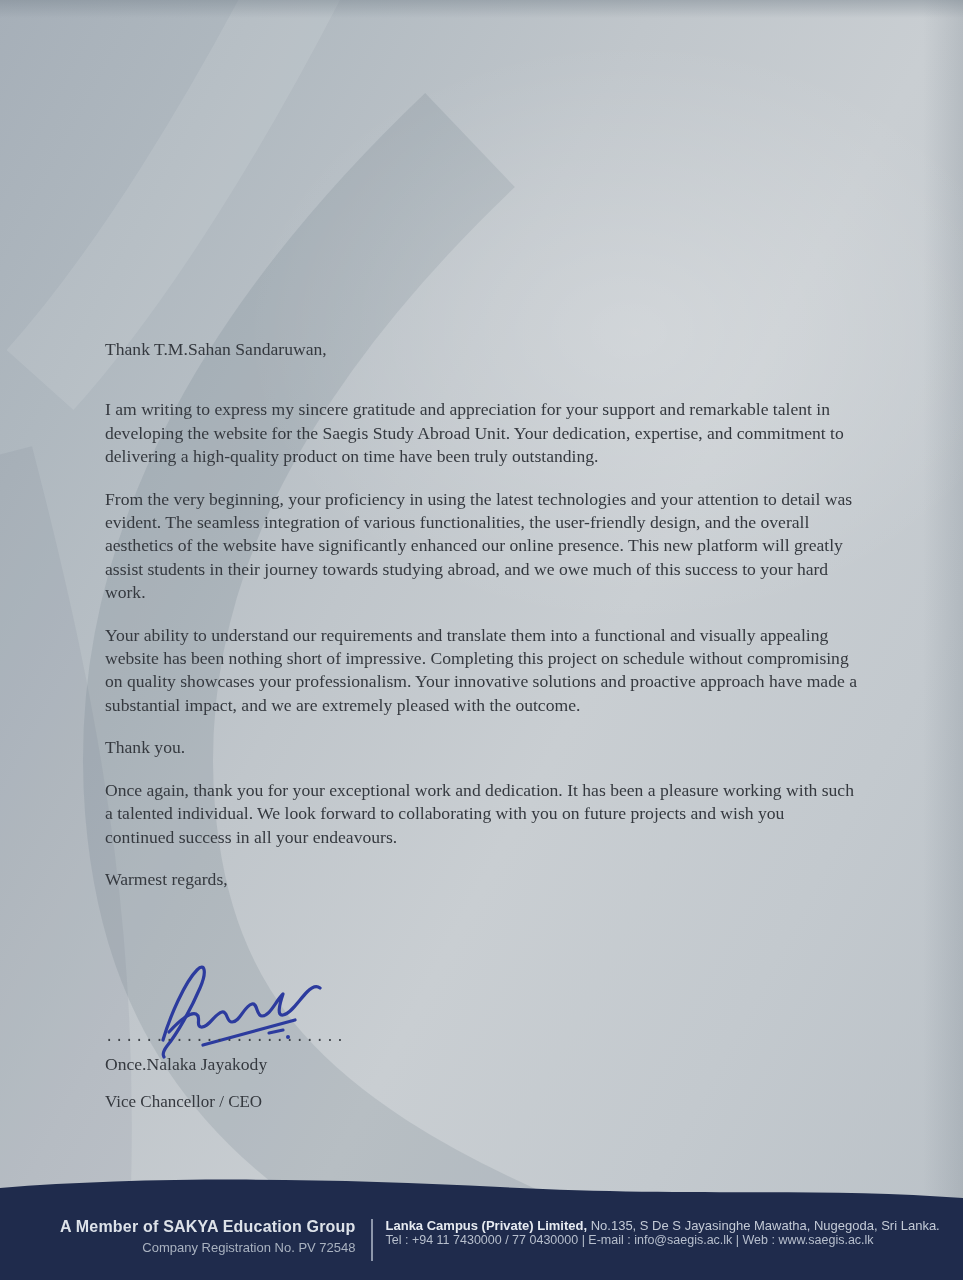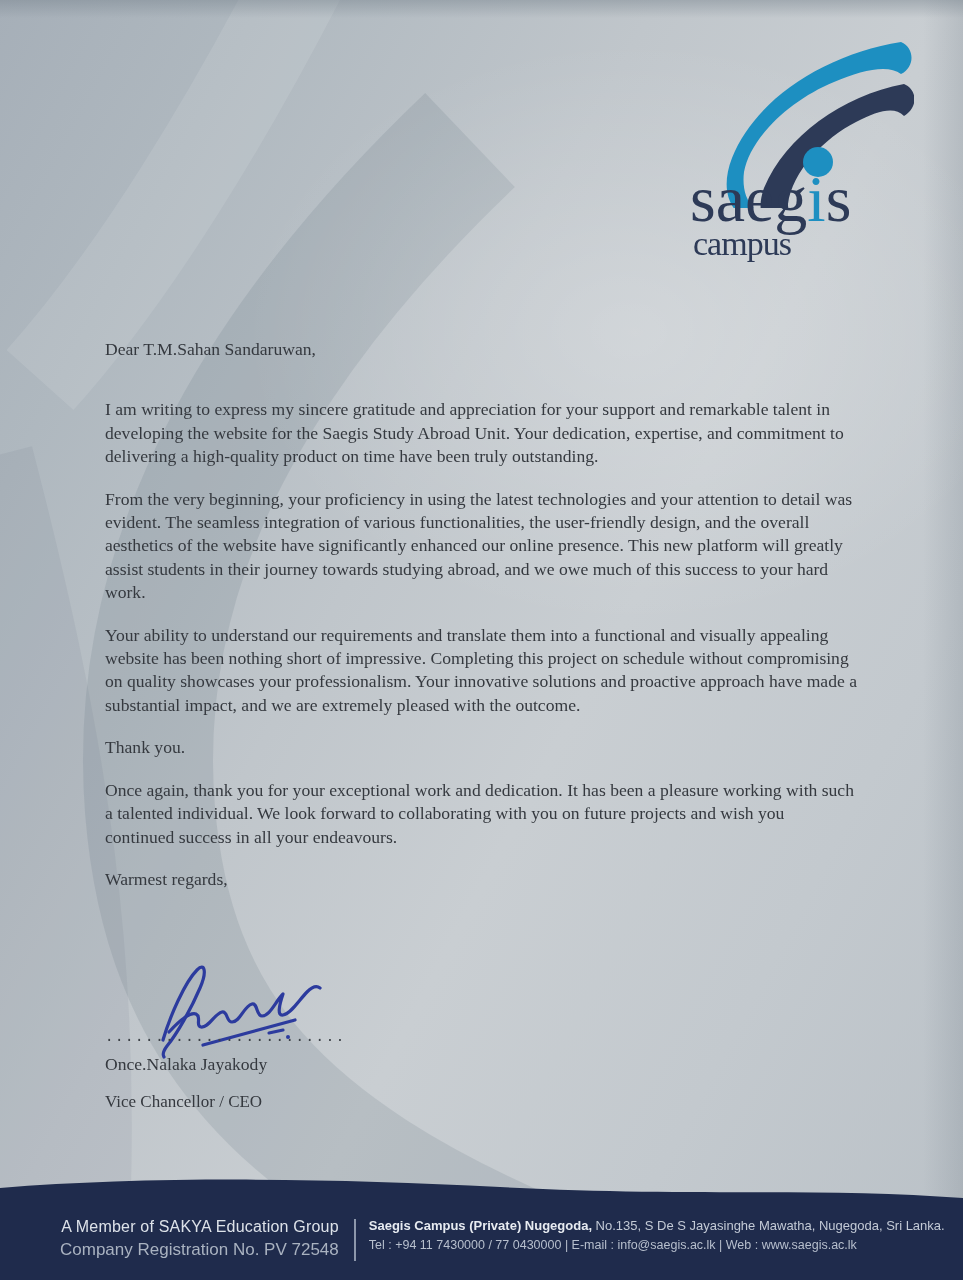--- a/index.html
+++ b/index.html
@@ -52,55 +52,42 @@
   .sig-title{position:absolute;left:0;top:150px;font-size:17px;white-space:nowrap;}
   
   .footer-wave{position:absolute;left:0;bottom:78px;z-index:4;display:block;}
   .footer{
     position:absolute;left:0;bottom:0;width:963px;height:78px;z-index:4;
     background:#1f2b4c;
     font-family:"Liberation Sans",sans-serif;
   }
   .footer-inner{display:flex;align-items:flex-start;padding:16px 14px 0 60px;}
   .footer-left{text-align:right;min-width:272px;}
-  .footer-member{font-size:16px;font-weight:normal;color:#dde2e9;letter-spacing:.2px;}
-  .footer-reg{font-size:17px;color:#a9b2c0;margin-top:4px;}
+  .footer-member{font-size:16px;font-weight:bold;color:#dde2e9;letter-spacing:.2px;}
+  .footer-reg{font-size:13px;color:#a9b2c0;margin-top:4px;}
   .footer-divider{width:2px;height:42px;background:#8d97ab;margin:1px 13px 0 15px;flex:none;}
   .footer-right{flex:1;}
   .footer-addr{font-size:13px;color:#c3cad6;white-space:nowrap;}
   .footer-addr .b{font-weight:bold;color:#e7ebf1;}
-  .footer-contact{font-size:12.5px;color:#b7bfcd;margin-top:5px;white-space:nowrap;}
+  .footer-contact{font-size:12.5px;color:#b7bfcd;white-space:nowrap;}
 </style>
 </head>
 <body>
 
 <div class="page">
 
   <svg class="watermark" width="963" height="1280" viewBox="0 0 963 1280">
     <path d="M 470,140 C 260,340 130,560 150,810 C 168,1030 280,1150 540,1262 C 680,1318 820,1335 980,1352" fill="none" stroke="rgba(96,112,126,0.17)" stroke-width="130"></path>
     <path d="M -60,470 C 10,740 55,980 30,1300" fill="none" stroke="rgba(96,112,126,0.10)" stroke-width="190"></path>
     <path d="M 320,-60 C 230,120 130,280 40,380" fill="none" stroke="rgba(255,255,255,0.10)" stroke-width="90"></path>
   </svg>
 
-  <div class="logo">
-    <svg class="logo-mark" width="218" height="170" viewBox="0 0 218 170">
-      <path d="M 205,4 C 130,16 60,60 36,120 C 26,146 30,168 48,180 L 60,172
-               C 50,164 46,150 48,134 C 54,100 94,62 138,44 C 166,32 192,26 205,36
-               C 219,29 219,10 205,4 Z" fill="#1d8fc1"></path>
-      <path d="M 208,46 C 146,58 90,98 68,150 C 60,172 66,190 86,198 C 98,202 110,200 118,192
-               C 102,192 92,182 92,166 C 96,134 128,100 160,84 C 182,73 198,68 208,78
-               C 222,70 222,52 208,46 Z" fill="#2d3a57"></path>
-      <circle cx="122" cy="124" r="15" fill="#1d8fc1"></circle>
-    </svg>
-    <div class="wordmark"><span>saeg</span><span class="teal">i</span><span>s</span></div>
-    <div class="logo-campus">campus</div>
-  </div>
 
   <div class="letter-body">
-    <p class="greeting">Dear T.M.Sahan Sandaruwan,</p>
+    <p class="greeting">Thank T.M.Sahan Sandaruwan,</p>
     <p>I am writing to express my sincere gratitude and appreciation for your support and remarkable talent in developing the website for the Saegis Study Abroad Unit. Your dedication, expertise, and commitment to delivering a high-quality product on time have been truly outstanding.</p>
     <p>From the very beginning, your proficiency in using the latest technologies and your attention to detail was evident. The seamless integration of various functionalities, the user-friendly design, and the overall aesthetics of the website have significantly enhanced our online presence. This new platform will greatly assist students in their journey towards studying abroad, and we owe much of this success to your hard work.</p>
     <p>Your ability to understand our requirements and translate them into a functional and visually appealing website has been nothing short of impressive. Completing this project on schedule without compromising on quality showcases your professionalism. Your innovative solutions and proactive approach have made a substantial impact, and we are extremely pleased with the outcome.</p>
     <p>Thank you.</p>
     <p>Once again, thank you for your exceptional work and dedication. It has been a pleasure working with such a talented individual. We look forward to collaborating with you on future projects and wish you continued success in all your endeavours.</p>
     <p>Warmest regards,</p>
   </div>
 
   <div class="sig-block">
     <svg class="sig-script" width="200" height="120" viewBox="0 0 200 120">
@@ -121,19 +108,19 @@
     <path d="M0,14 C150,2 330,4 500,13 C680,23 820,13 963,24 L963,28 L0,28 Z" fill="#1f2b4c"></path>
   </svg>
   <div class="footer">
     <div class="footer-inner">
       <div class="footer-left">
         <div class="footer-member">A Member of SAKYA Education Group</div>
         <div class="footer-reg">Company Registration No. PV 72548</div>
       </div>
       <div class="footer-divider"></div>
       <div class="footer-right">
-        <div class="footer-addr"><span class="b">Saegis Campus (Private) Nugegoda,</span><span> No.135, S De S Jayasinghe Mawatha, Nugegoda, Sri Lanka.</span></div>
+        <div class="footer-addr"><span class="b">Lanka Campus (Private) Limited,</span><span> No.135, S De S Jayasinghe Mawatha, Nugegoda, Sri Lanka.</span></div>
         <div class="footer-contact">Tel : +94 11 7430000 / 77 0430000 | E-mail : info@saegis.ac.lk | Web : www.saegis.ac.lk</div>
       </div>
     </div>
   </div>
 
 </div>
 
 </body></html>

